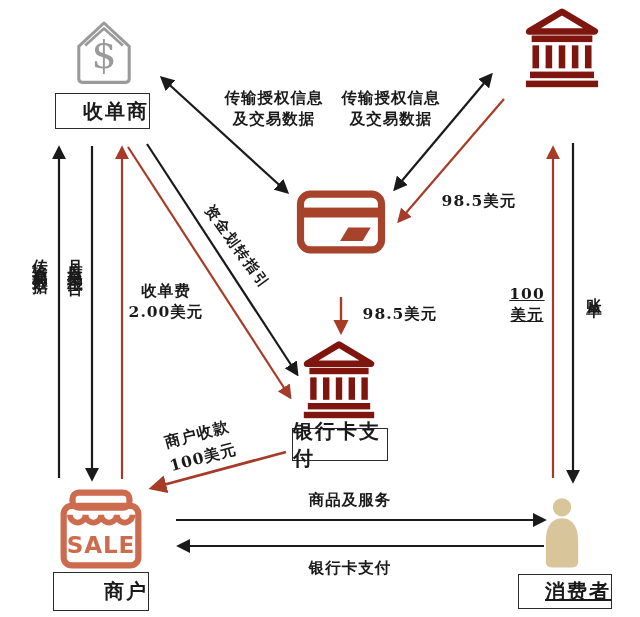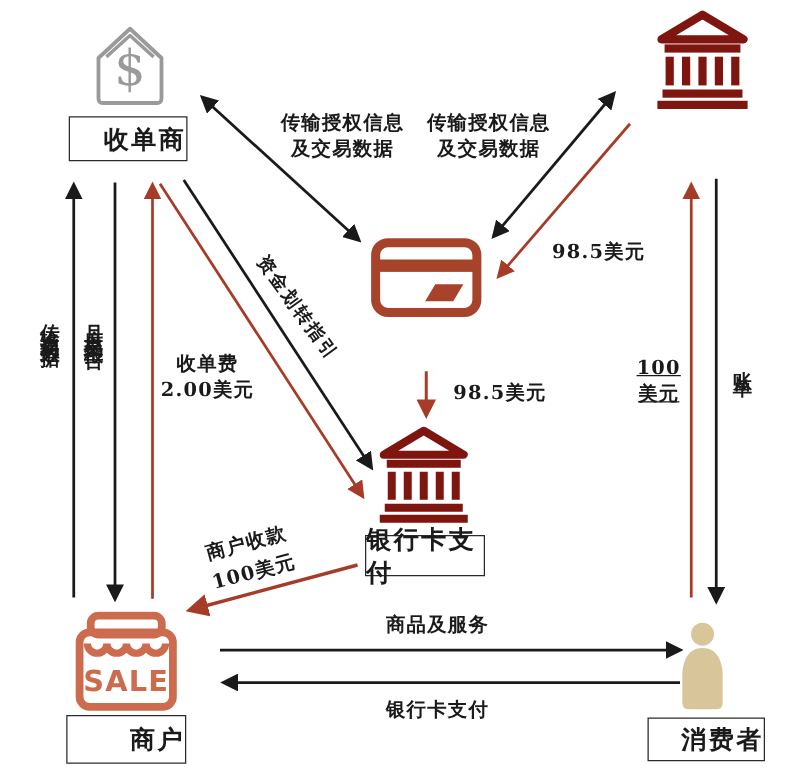--- a/index.html
+++ b/index.html
@@ -119,21 +119,21 @@
 
   <div class="entity-box" style="left:55px;top:93px;width:93px;height:34px;">
     <span>收单商</span>
   </div>
   <div class="entity-box" style="left:292px;top:428px;width:94px;height:31px;">
     <span>银行卡支付</span>
   </div>
   <div class="entity-box" style="left:53px;top:572px;width:94px;height:37px;">
     <span>商户</span>
   </div>
-  <div class="entity-box" style="left:518px;top:574px;width:92px;height:33px;">
+  <div class="entity-box" style="left:518px;top:574px;width:92px;height:33px;text-decoration:underline;">
     <span>消费者</span>
   </div>
 
   <div class="lbl" style="left:204px;top:87px;width:140px;">传输授权信息
 及交易数据</div>
   <div class="lbl" style="left:321px;top:87px;width:140px;">传输授权信息
 及交易数据</div>
   <div class="lbl left-align" style="left:434px;top:190px;width:90px;">98.5美元</div>
   <div class="lbl left-align" style="left:355px;top:303px;width:90px;">98.5美元</div>
   <div class="lbl rot" style="left:180px;top:236px;width:116px;transform:rotate(54deg);font-size:14.5px;letter-spacing:2px;">资金划转指引</div>

